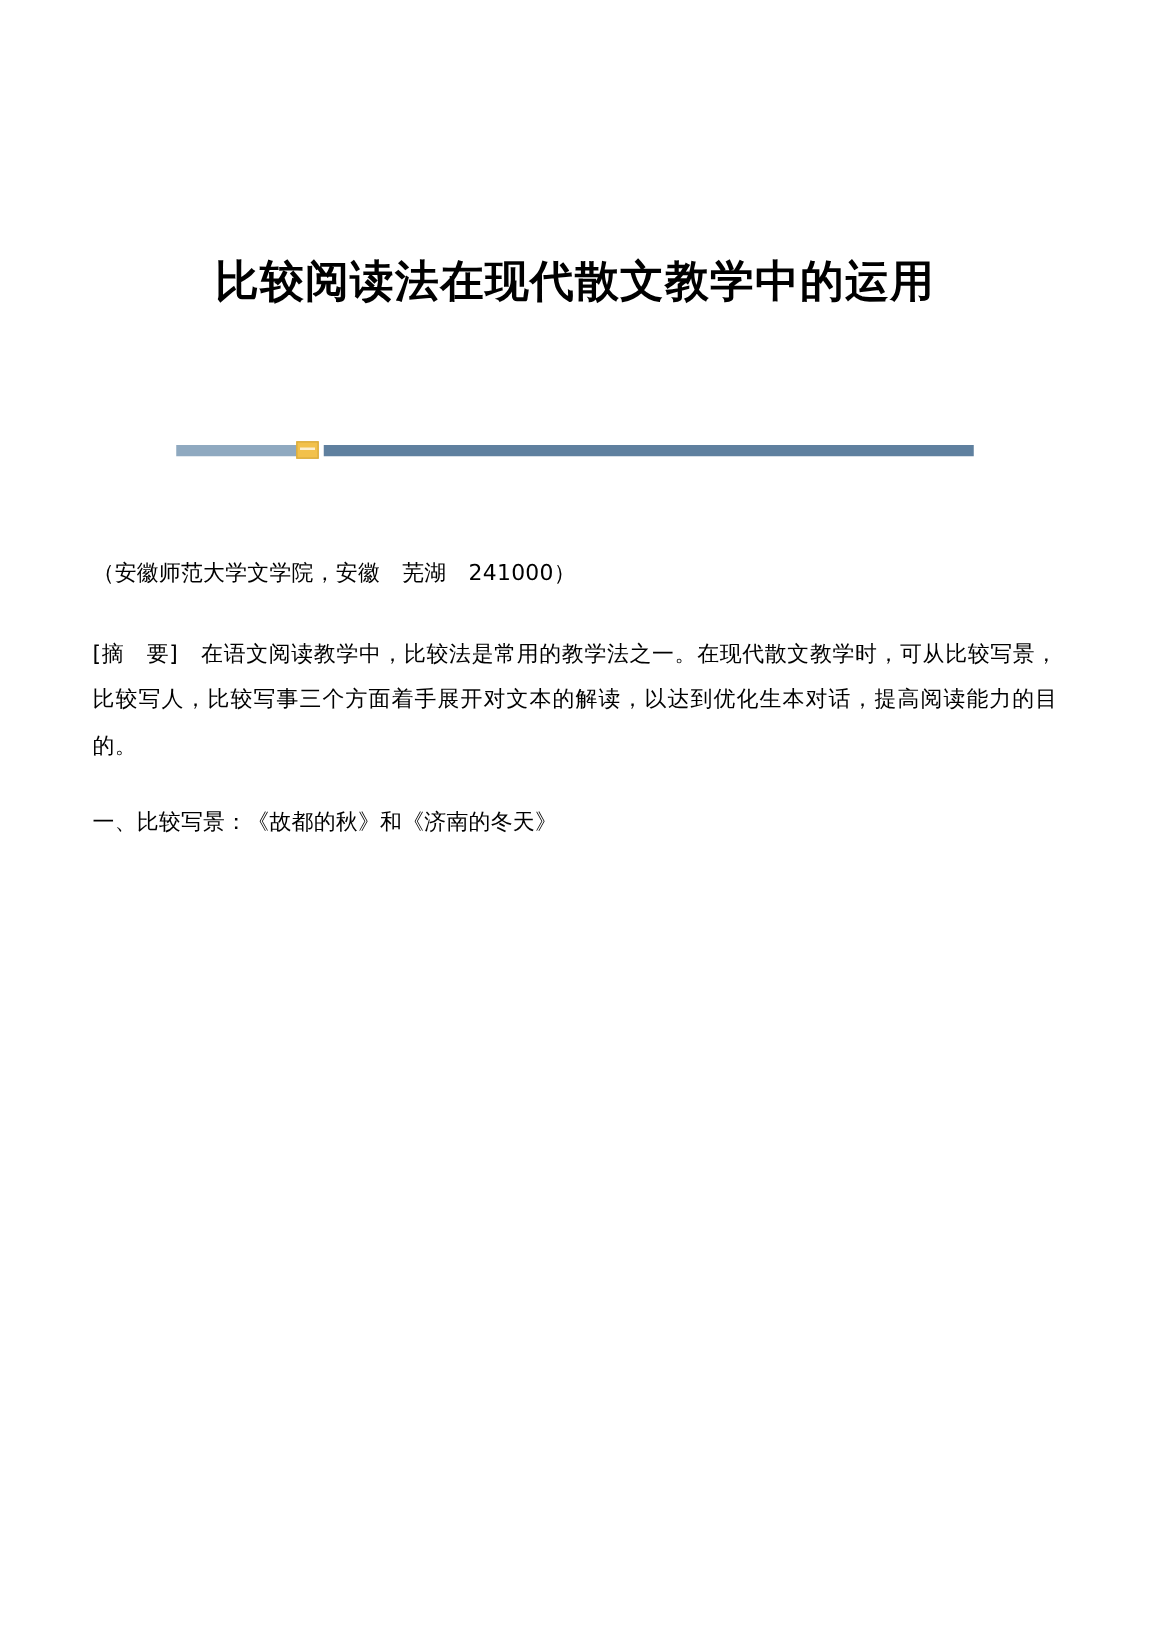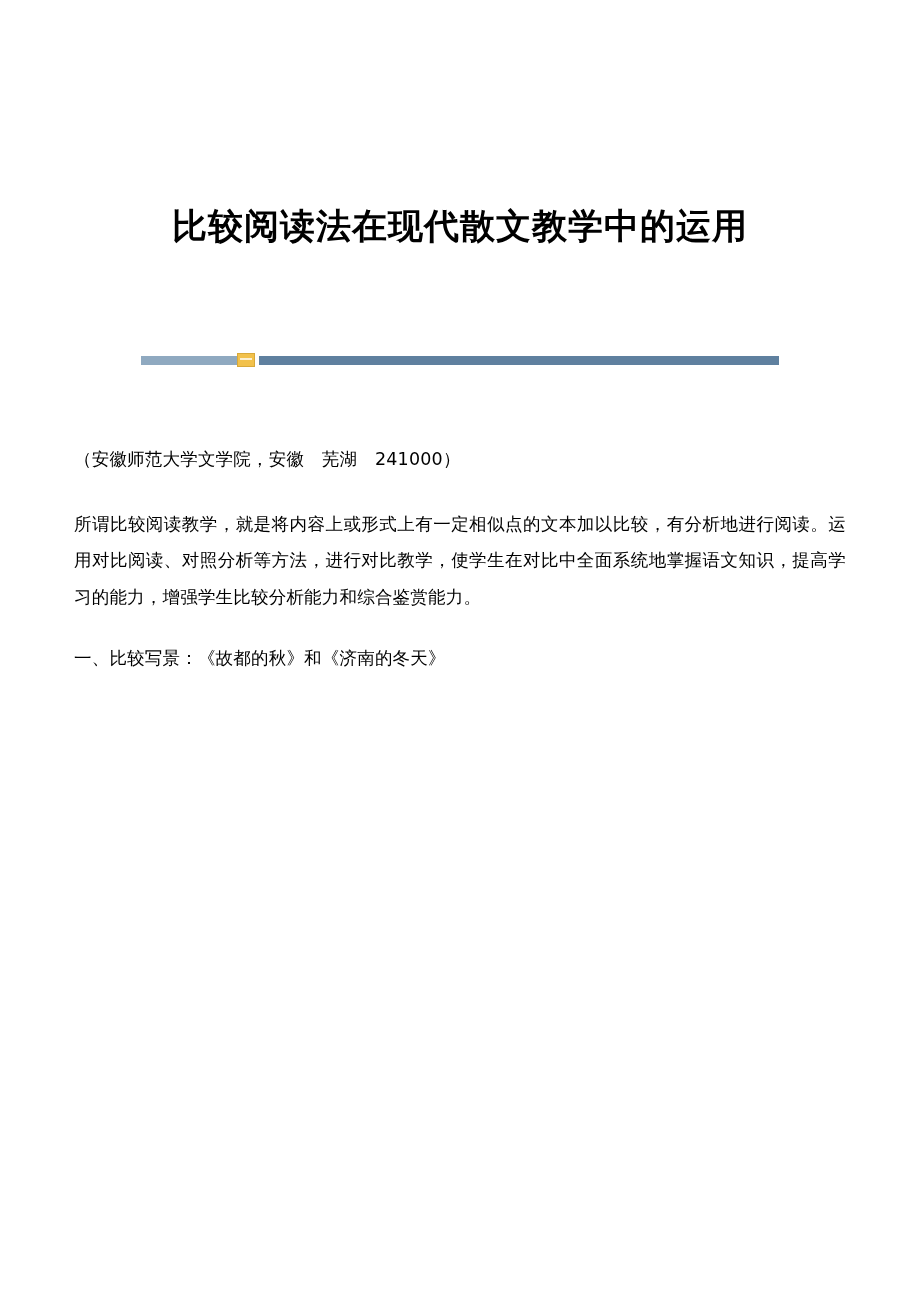--- a/index.html
+++ b/index.html
@@ -106,21 +106,21 @@
     <div class="divider-left"></div>
     <div class="divider-right"></div>
     <div class="divider-badge"></div>
   </div>
 
   <div class="body-block">
 
 
     <p class="para affil indent-none">（安徽师范大学文学院，安徽　芜湖　241000）</p>
 
+    <p class="para indent-none">[摘　要]　在语文阅读教学中，比较法是常用的教学法之一。在现代散文教学时，可从比较写景，比较写人，比较写事三个方面着手展开对文本的解读，以达到优化生本对话，提高阅读能力的目的。</p>
 
 
 
-    <p class="para indent-none">所谓比较阅读教学，就是将内容上或形式上有一定相似点的文本加以比较，有分析地进行阅读。运用对比阅读、对照分析等方法，进行对比教学，使学生在对比中全面系统地掌握语文知识，提高学习的能力，增强学生比较分析能力和综合鉴赏能力。</p>
 
     <p class="para indent-none">一、比较写景：《故都的秋》和《济南的冬天》</p>
 
   </div>
 </div>
 
 </body></html>

